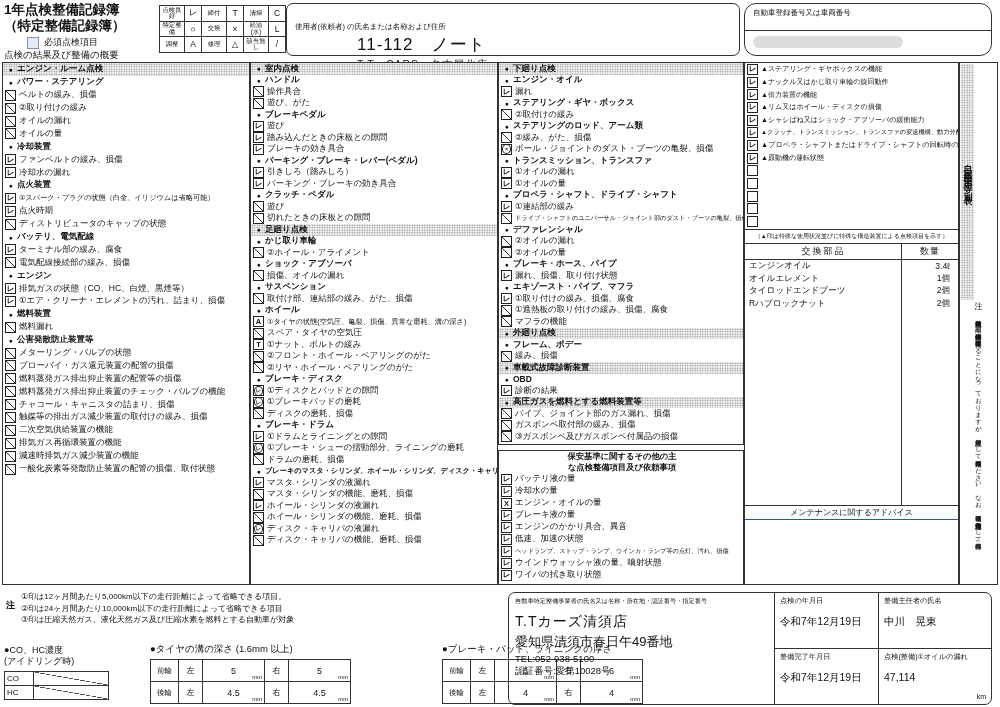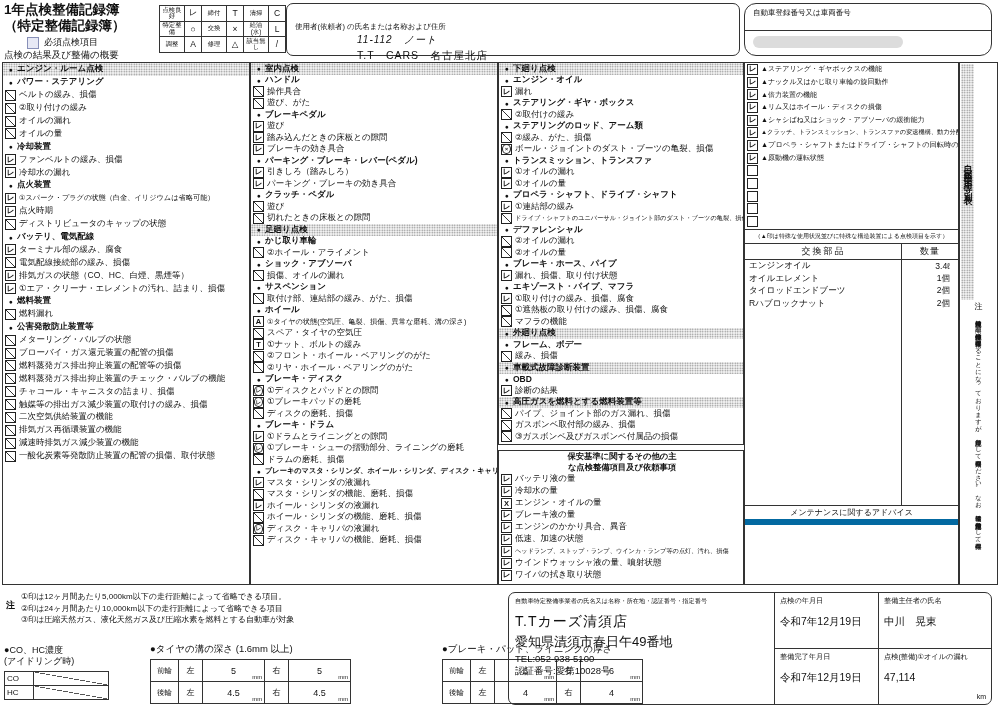--- a/index.html
+++ b/index.html
@@ -11,21 +11,21 @@
   .req-square{width:10px;height:10px;border:1px solid #8890b8;background:#e7e9f5;margin-right:5px;}
   .req-label{font-size:9px;}
   .summary-label{position:absolute;left:4px;top:49px;font-size:9.5px;}
   
   .legend{position:absolute;left:159px;top:5px;display:grid;grid-template-columns:25px 17px 25px 17px 25px 17px;grid-auto-rows:15.5px;border-top:1px solid #333;border-left:1px solid #333;background:#fff;}
   .lcell{border-right:1px solid #333;border-bottom:1px solid #333;display:flex;align-items:center;justify-content:center;overflow:hidden;}
   .llab{font-size:6.3px;line-height:1.05;text-align:center;word-break:break-all;padding:0 1px;}
   .lsym{font-size:8.5px;}
   .userbox{position:absolute;left:286px;top:3px;width:452px;height:51px;border:1.3px solid #333;border-radius:7px;}
   .userbox .lab{font-size:7.5px;margin:18px 0 0 8px;}
-  .userbox .l1{font-size:10px;margin:1px 0 0 70px;letter-spacing:1px;font-style:italic;}
+  .userbox .l1{font-size:17px;margin:1px 0 0 70px;letter-spacing:1px;}
   .userbox .l2{font-size:10.5px;margin:2px 0 0 70px;letter-spacing:1px;}
   .regbox{position:absolute;left:744px;top:3px;width:246px;height:51px;border:1.3px solid #333;border-radius:12px;}
   .regbox .lab{font-size:7.5px;margin:4px 0 0 8px;}
   .regbox .divider{position:absolute;left:0;right:0;top:26px;border-top:1px solid #333;}
   .regbox .blob{position:absolute;left:8px;top:32px;width:150px;height:12px;background:#dcdcdc;border-radius:6px;}
   
   .col{position:absolute;top:62px;border:1px solid #333;background:#fff;overflow:hidden;}
   #col1{left:2px;width:246px;height:521px;}
   #col2{left:250px;width:246px;height:521px;}
   #col3a{left:498px;width:244px;height:381px;}
@@ -54,21 +54,21 @@
   .mk i{font-style:normal;width:8px;height:8px;border:1px solid #222;border-radius:50%;font-size:5.3px;display:flex;align-items:center;justify-content:center;}
   
   .phead{display:flex;height:15px;border-bottom:1px solid #333;font-size:9px;align-items:center;}
   .phead .pn{flex:1;text-align:center;letter-spacing:2px;}
   .phead .pq{width:56px;text-align:center;letter-spacing:1px;}
   .pdiv{position:absolute;top:0;bottom:0;right:56px;border-left:1px solid #333;}
   .prow{display:flex;height:12.6px;font-size:8.6px;align-items:center;}
   .pname{flex:1;padding-left:4px;white-space:nowrap;overflow:hidden;}
   .pqty{width:52px;text-align:right;padding-right:8px;}
   
-  .ahead{height:13px;border-bottom:6px solid #0369a1;display:flex;align-items:center;justify-content:center;font-size:8px;}
+  .ahead{height:13px;border-bottom:1px solid #0369a1;display:flex;align-items:center;justify-content:center;font-size:8px;}
   
   .strip-head{height:236px;margin:1px;background-image:radial-gradient(#8a8a8a 0.7px,transparent 0.9px);background-size:2.5px 2.5px;background-color:#f3f3f3;writing-mode:vertical-rl;text-orientation:upright;font-size:9px;font-weight:bold;letter-spacing:4px;display:flex;align-items:center;justify-content:center;}
   .strip-note{text-align:center;font-size:8px;height:13px;}
   .strip-text{writing-mode:vertical-rl;text-orientation:upright;font-size:6.2px;line-height:1.6;height:262px;margin:2px auto 0;}
   
   .notes{position:absolute;left:6px;top:591px;display:flex;}
   .notes .nlab{font-size:9px;margin:8px 6px 0 0;font-weight:bold;}
   .notes .nlines{font-size:8px;line-height:1.45;}
   
   .cohc{position:absolute;left:4px;top:645px;width:112px;}
@@ -210,20 +210,24 @@
         <span class="txt">バッテリ、電気配線</span>
       </div>
       <div class="row it">
         <span class="mk v">レ</span>
         <span class="txt">ターミナル部の緩み、腐食</span>
       </div>
       <div class="row it">
         <span class="mk s"></span>
         <span class="txt">電気配線接続部の緩み、損傷</span>
       </div>
+      <div class="row grp">
+        <span class="blt">●</span>
+        <span class="txt">エンジン</span>
+      </div>
       <div class="row it">
         <span class="mk v">レ</span>
         <span class="txt">排気ガスの状態（CO、HC、白煙、黒煙等）</span>
       </div>
       <div class="row it">
         <span class="mk v">レ</span>
         <span class="txt">①エア・クリーナ・エレメントの汚れ、詰まり、損傷</span>
       </div>
       <div class="row grp">
         <span class="blt">●</span>

